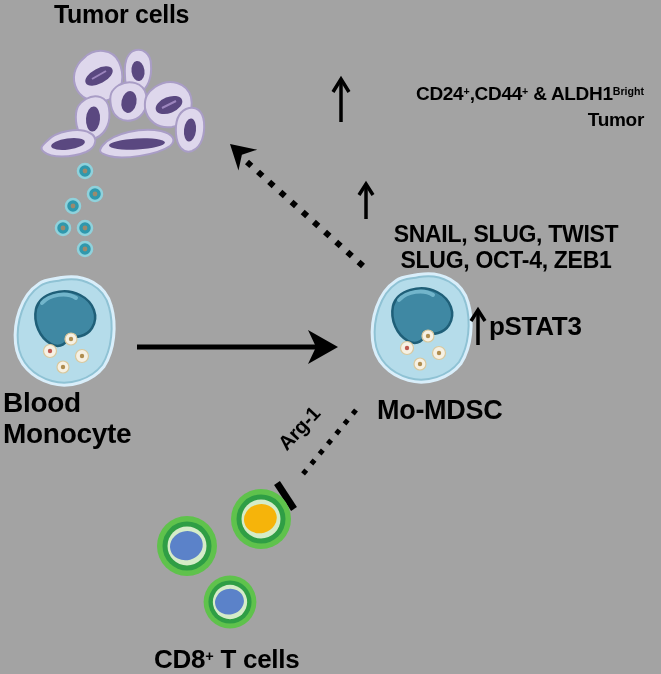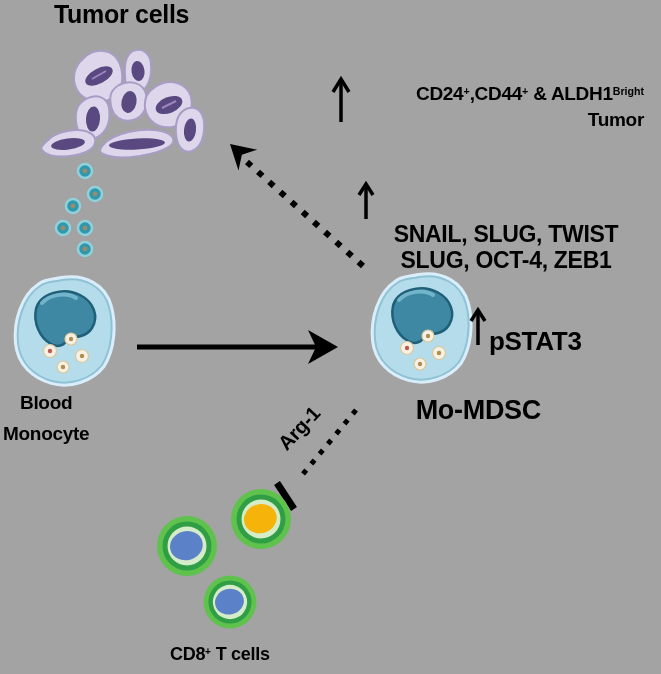--- a/index.html
+++ b/index.html
@@ -11,25 +11,25 @@
   .page { position:relative; width:661px; height:674px; background:#a3a3a3; overflow:hidden; }
   .scene { position:absolute; left:0; top:0; width:661px; height:674px; }
 
   .lbl, .anno {
     position:absolute; font-weight:700; color:#000;
     white-space:nowrap; letter-spacing:-0.3px;
   }
   .title-tumor { left:54px; top:0; font-size:25px; }
   .csc  { left:342px; top:78px;  width:302px; text-align:right; font-size:19px; line-height:26px; }
   .emt  { left:352px; top:181px; width:308px; text-align:center; font-size:23px; line-height:26px;margin-top:40px; }
-  .blood { left:3px; top:387px; font-size:19px; line-height:31px;text-align:center; }
-  .mdsc  { left:377px; top:396px; width:164px; text-align:right; font-size:27px; line-height:29px; }
-  .pstat3 { left:489px; top:326px; font-size:26px; }
+  .blood { left:3px; top:387px; font-size:28px; line-height:31px; }
+  .mdsc  { left:377px; top:396px; width:164px; text-align:left; font-size:27px; line-height:29px; }
+  .pstat3 { left:489px; top:311px; font-size:26px; }
   .arg1 { left:274px; top:417px; font-size:20px; transform:rotate(-47deg); transform-origin:center; }
-  .cd8 { left:170px; top:644px; font-size:18px; }
+  .cd8 { left:154px; top:644px; font-size:26px; }
   .sup { font-size:0.56em; vertical-align:0.45em; letter-spacing:0; }
 </style>
 </head>
 <body>
 
 <div class="page">
 
   <svg class="scene" viewBox="0 0 661 674" aria-hidden="true">
     <defs>
       <g id="monocyte-shape">

